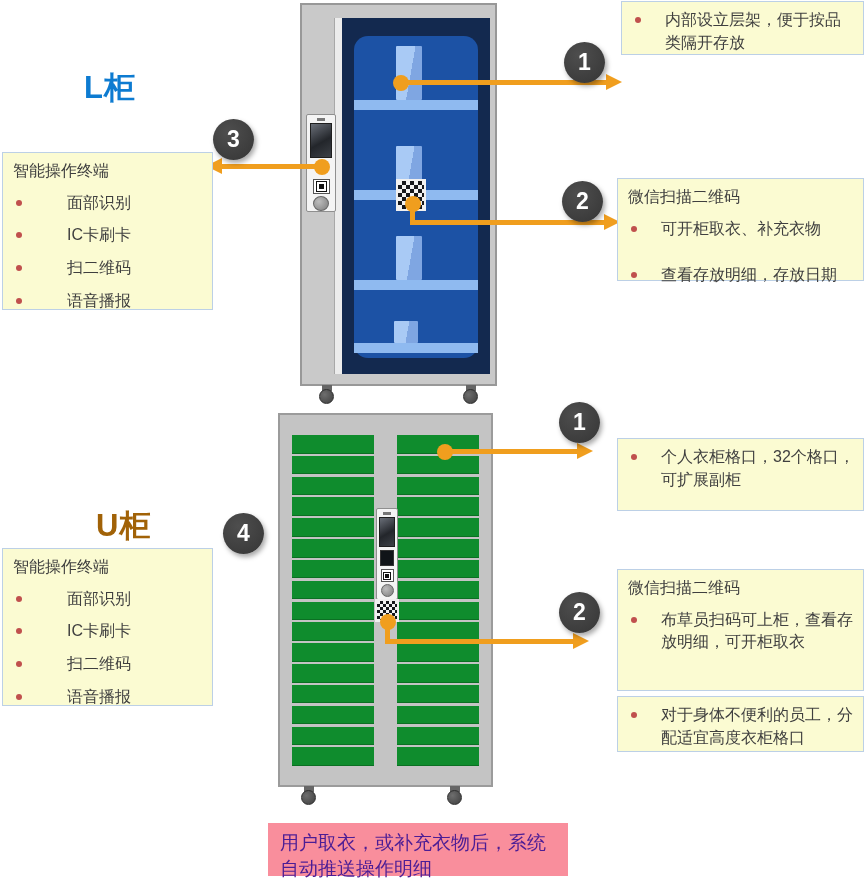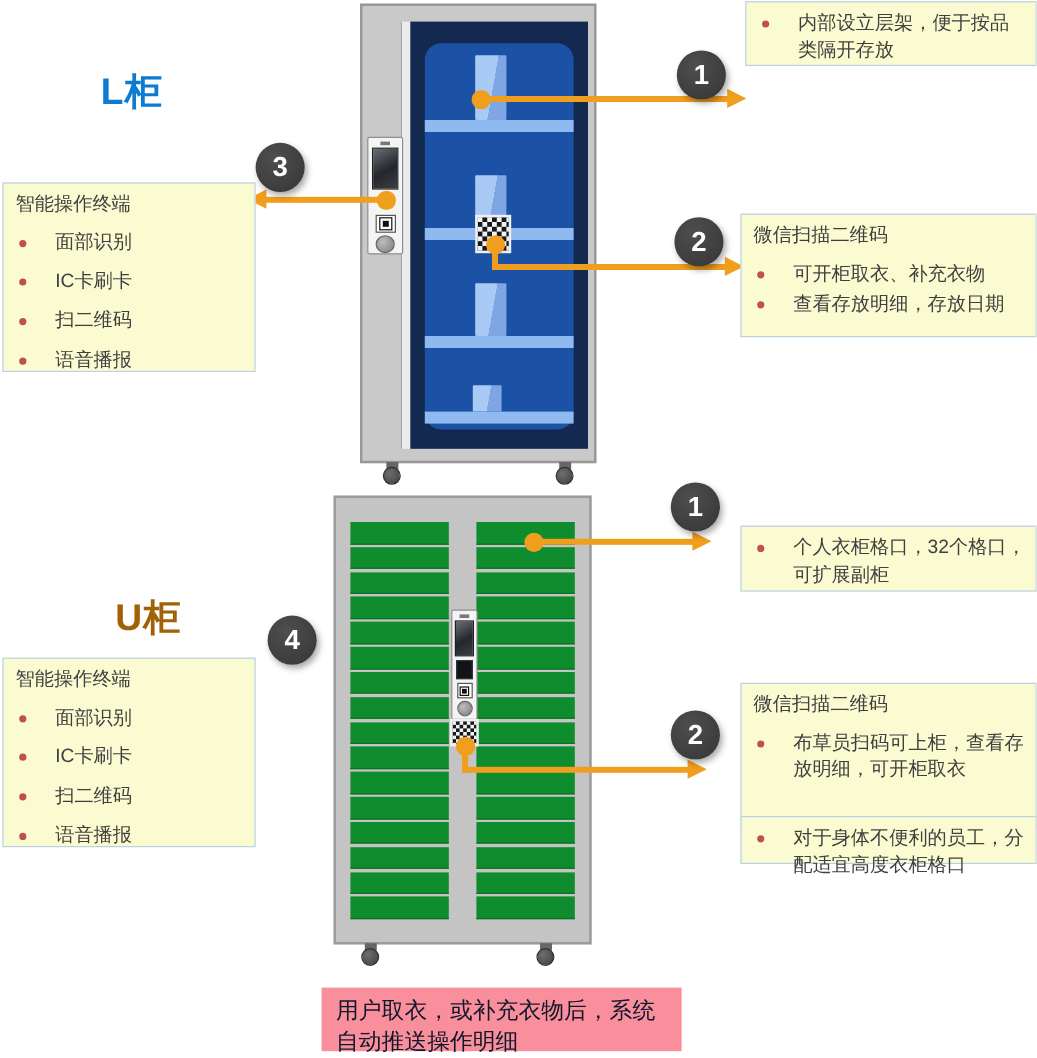--- a/index.html
+++ b/index.html
@@ -1,21 +1,21 @@
 <!DOCTYPE html>
 <html><head>
 <meta charset="utf-8">
 <style>
   html,body { margin:0; padding:0; background:#ffffff; }
   .stage {
     position:relative; width:864px; height:882px; background:#ffffff;
     font-family:"Liberation Sans", sans-serif; overflow:hidden;
   }
   
-  .cab-label { position:absolute; font-size:31px; font-weight:bold; letter-spacing:1px; }
+  .cab-label { position:absolute; font-size:31px; font-weight:bold; letter-spacing:1px;margin-top:11px; }
   .label-l { left:84px; top:56px; color:#0D7BD1; }
   .label-u { left:96px; top:494px; color:#a16207; }
 
   
   .badge {
     position:absolute; width:41px; height:41px; border-radius:50%;
     background:radial-gradient(circle at 38% 32%, #4E4E4E, #353535);
     color:#fff; font-weight:bold; font-size:23px;
     display:flex; align-items:center; justify-content:center;
     box-shadow:2px 3px 5px rgba(0,0,0,0.35);
@@ -27,36 +27,36 @@
   .badge-u1 { left:559px; top:402px; }
   .badge-u2 { left:559px; top:592px; }
 
   
   .note {
     position:absolute; background:#FBFBD2; border:1px solid #BCD0E6;
     padding:7px 8px 4px 8px; color:#3F3F3F; font-size:16px; line-height:1.42;
     box-sizing:border-box;
   }
   .note .title { margin:0 0 9px 2px; }
-  .bullet { display:flex; margin-bottom:3px; }
+  .bullet { display:flex; margin-bottom:24px; }
   .bullet .dot { flex:0 0 auto; width:6px; height:6px; border-radius:50%;
                  background:#C0504D; margin:8px 0 0 5px; }
   .bullet .txt { margin-left:24px; }
   .note-l-terminal { left:2px;  top:152px; width:211px; height:158px; }
-  .note-l-terminal .bullet, .note-u-terminal .bullet { margin-bottom:10px; }
+  .note-l-terminal .bullet, .note-u-terminal .bullet { margin-bottom:10px;gap:21px; }
   .note-l-shelves  { left:621px; top:1px;  width:243px; height:54px; }
   .note-l-qr       { left:617px; top:178px; width:247px; height:103px; }
   .note-u-terminal { left:2px;  top:548px; width:211px; height:158px; }
-  .note-u-slots    { left:617px; top:438px; width:247px; height:55px; }
+  .note-u-slots    { left:617px; top:438px; width:247px; height:73px; }
   .note-u-qr       { left:617px; top:569px; width:247px; height:122px; }
-  .note-u-access   { left:617px; top:680px; width:247px; height:40px; }
+  .note-u-access   { left:617px; top:696px; width:247px; height:56px; }
 
   .pink-note {
     position:absolute; left:268px; top:823px; width:300px; height:53px;
-    background:#F98E9C; color:#0f172a; font-size:19px; line-height:1.38;
+    background:#F98E9C; color:#4c1d95; font-size:19px; line-height:1.38;
     padding:7px 12px; box-sizing:border-box;
   }
 
   
   .cline { position:absolute; background:#F09E1E; }
   .cdot  { position:absolute; width:16px; height:16px; border-radius:50%; background:#F09E1E; }
   .ahead-r { position:absolute; width:0; height:0;
              border-top:8px solid transparent; border-bottom:8px solid transparent;
              border-left:16px solid #F09E1E; }
   .ahead-l { position:absolute; width:0; height:0;

